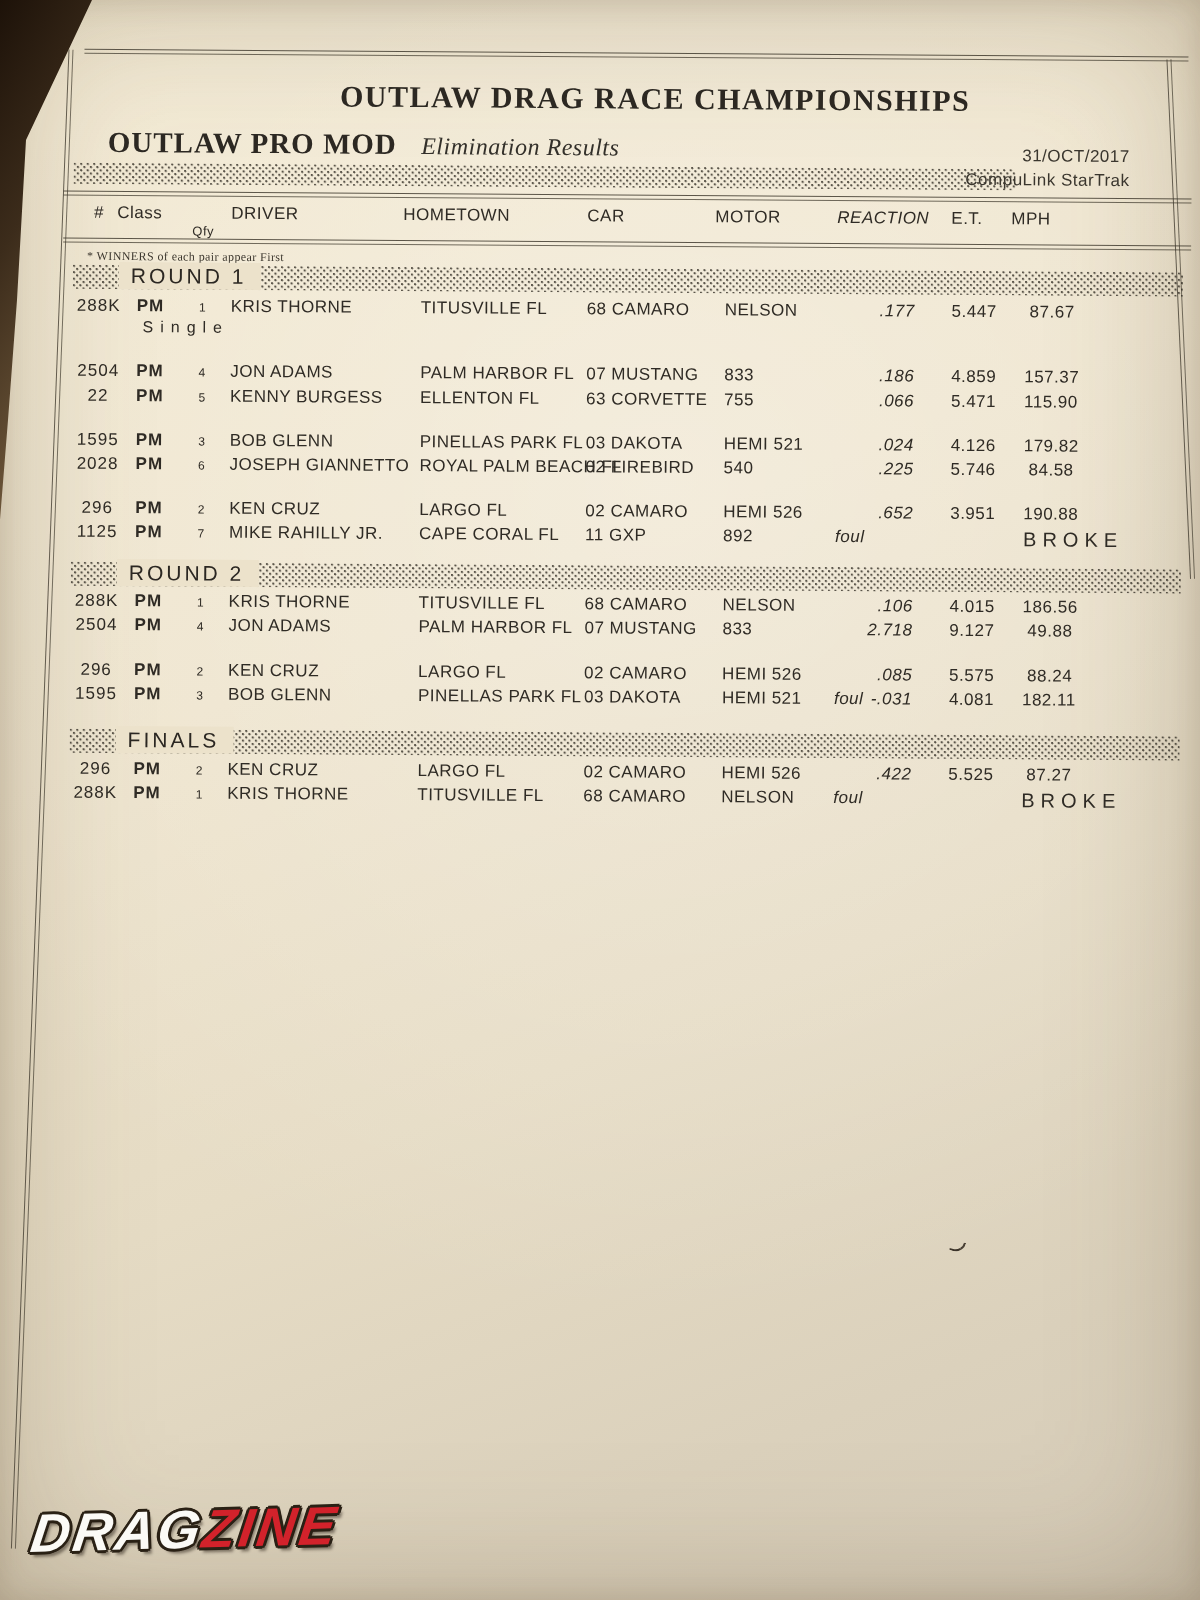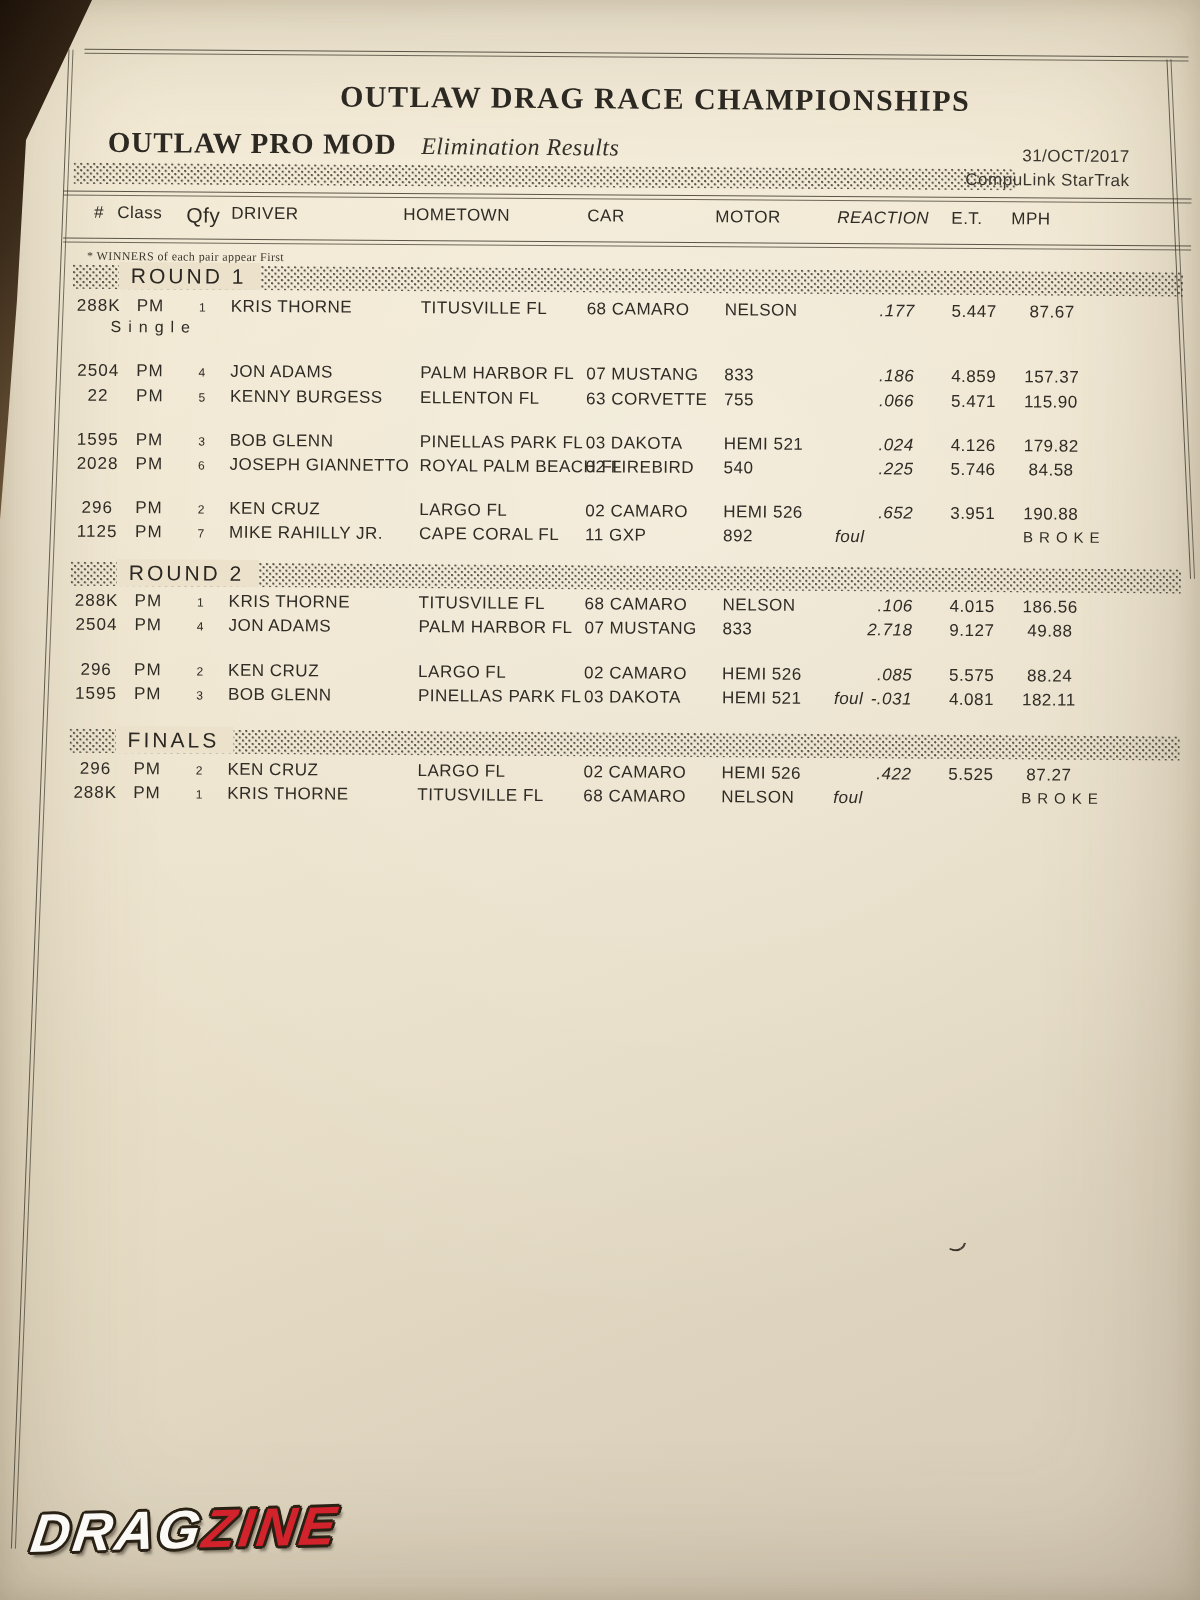--- a/index.html
+++ b/index.html
@@ -59,34 +59,34 @@
   .note{position:absolute;top:249px;left:88px;font-family:"Liberation Serif", serif;font-size:12px;letter-spacing:.4px;color:#3d382f;}
 
   .row,.thead{
     position:absolute;left:72px;display:grid;white-space:nowrap;
     grid-template-columns:58px 46px 56px 190px 166px 138px 112px 102px 86px 96px;
     font-size:17px;letter-spacing:.5px;color:#2f2b25;
   }
   .thead{top:203px;font-size:17px;}
   .c{overflow:visible;}
   .c-num{text-align:center;padding-right:2px;letter-spacing:1px;}
-  .c-cls{padding-left:8px;letter-spacing:1px;}
+  .c-cls{padding-left:8px;letter-spacing:1px;font-weight:bold;}
   .c-qfy{text-align:center;font-size:12px;padding-top:4px;}
   .c-rea{display:flex;justify-content:space-between;padding-right:24px;font-style:italic;}
   .c-et{text-align:right;padding-right:28px;}
   .c-mph{text-align:right;padding-right:46px;}
-  .c-mph.broke{letter-spacing:6px;padding-right:34px;font-size:15px;}
+  .c-mph.broke{letter-spacing:6px;padding-right:34px;font-size:20px;}
   .th-cls{margin-left:-12px;}
-  .th-qfy{font-size:21px;padding-top:0;}
+  .th-qfy{font-size:13px;padding-top:0;margin-top:20px;}
   .th-home{margin-left:-18px;}
   .th-mot{margin-left:-10px;}
   .th-rea{display:block;padding-right:0;}
   .th-et{text-align:left;padding-left:12px;}
   .th-mph{text-align:left;margin-left:-14px;padding-right:0;}
-  .single{position:absolute;left:112px;letter-spacing:7px;font-size:16px;}
+  .single{position:absolute;left:144px;letter-spacing:7px;font-size:16px;}
 
   .mark{
     position:absolute;left:950px;top:1241px;width:13px;height:9px;
     border-bottom:2.6px solid #3c342a;border-right:2px solid #4a4136;
     border-radius:0 0 11px 2px;transform:rotate(14deg);
   }
 
   .logo{
     position:absolute;left:32px;top:1498px;white-space:nowrap;
     transform:skewX(-9deg) rotate(-1.5deg);

